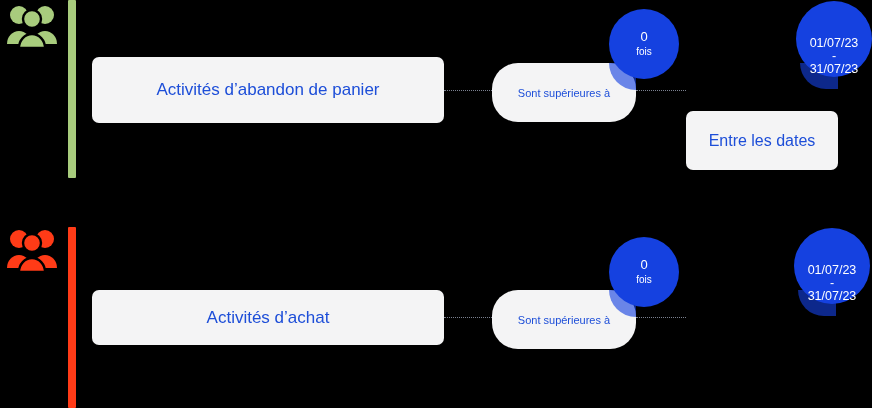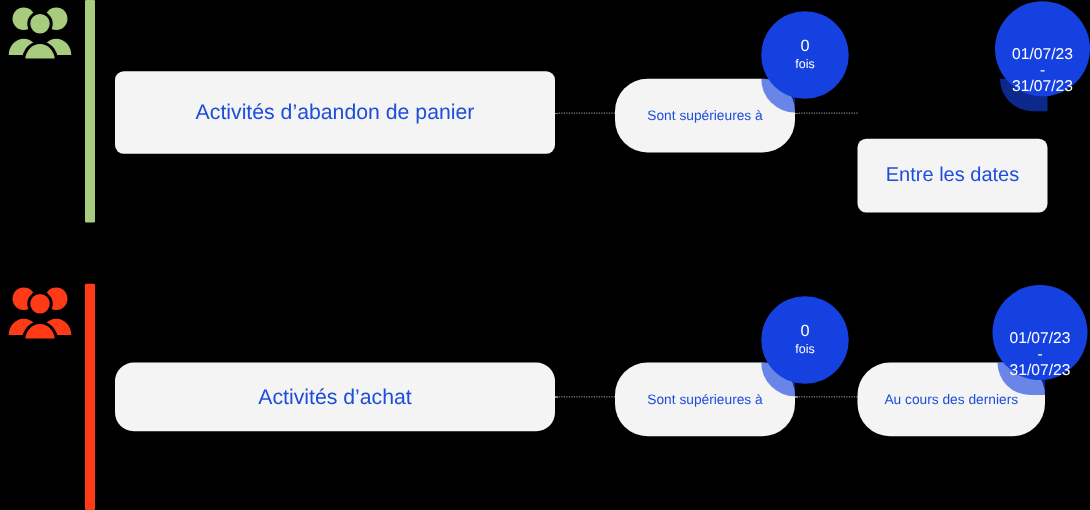--- a/index.html
+++ b/index.html
@@ -174,25 +174,24 @@
     <div class="rail-label" style="top:54px;">
       <span class="strong">EXCLUT</span><span class="light" style="white-space:pre;"> </span><span class="light">CONTACTS SI:</span>
     </div>
 
     <div class="rail-bar" style="top:1px;height:181px;background:#ff3b17;"></div>
   </div>
 
   <div class="connector" style="left:444px;top:317px;width:48px;"></div>
   <div class="connector" style="left:636px;top:317px;width:50px;"></div>
 
-  <div class="node" style="left:92px;top:290px;width:352px;height:55px;border-radius:15px;">Activités d’achat</div>
+  <div class="node" style="left:92px;top:290px;width:352px;height:55px;">Activités d’achat</div>
 
   <div class="node small" style="left:492px;top:290px;width:144px;height:59px;">Sont supérieures à</div>
 
-  <div class="node small" style="left:686px;top:290px;width:150px;height:59px;">Au cours des derniers</div>
 
   <div class="bubble-overlap" style="left:609px;top:290px;width:27px;height:27px;border-bottom-left-radius:27px;"></div>
   <div class="bubble-overlap" style="left:798px;top:290px;width:38px;height:26px;border-bottom-left-radius:30px;"></div>
 
   <div class="bubble" style="left:609px;top:237px;width:70px;height:70px;">
     <div class="l1">0</div>
     <div class="l2">fois</div>
   </div>
 
   <div class="bubble dates" style="left:794px;top:228px;width:76px;height:76px;">

